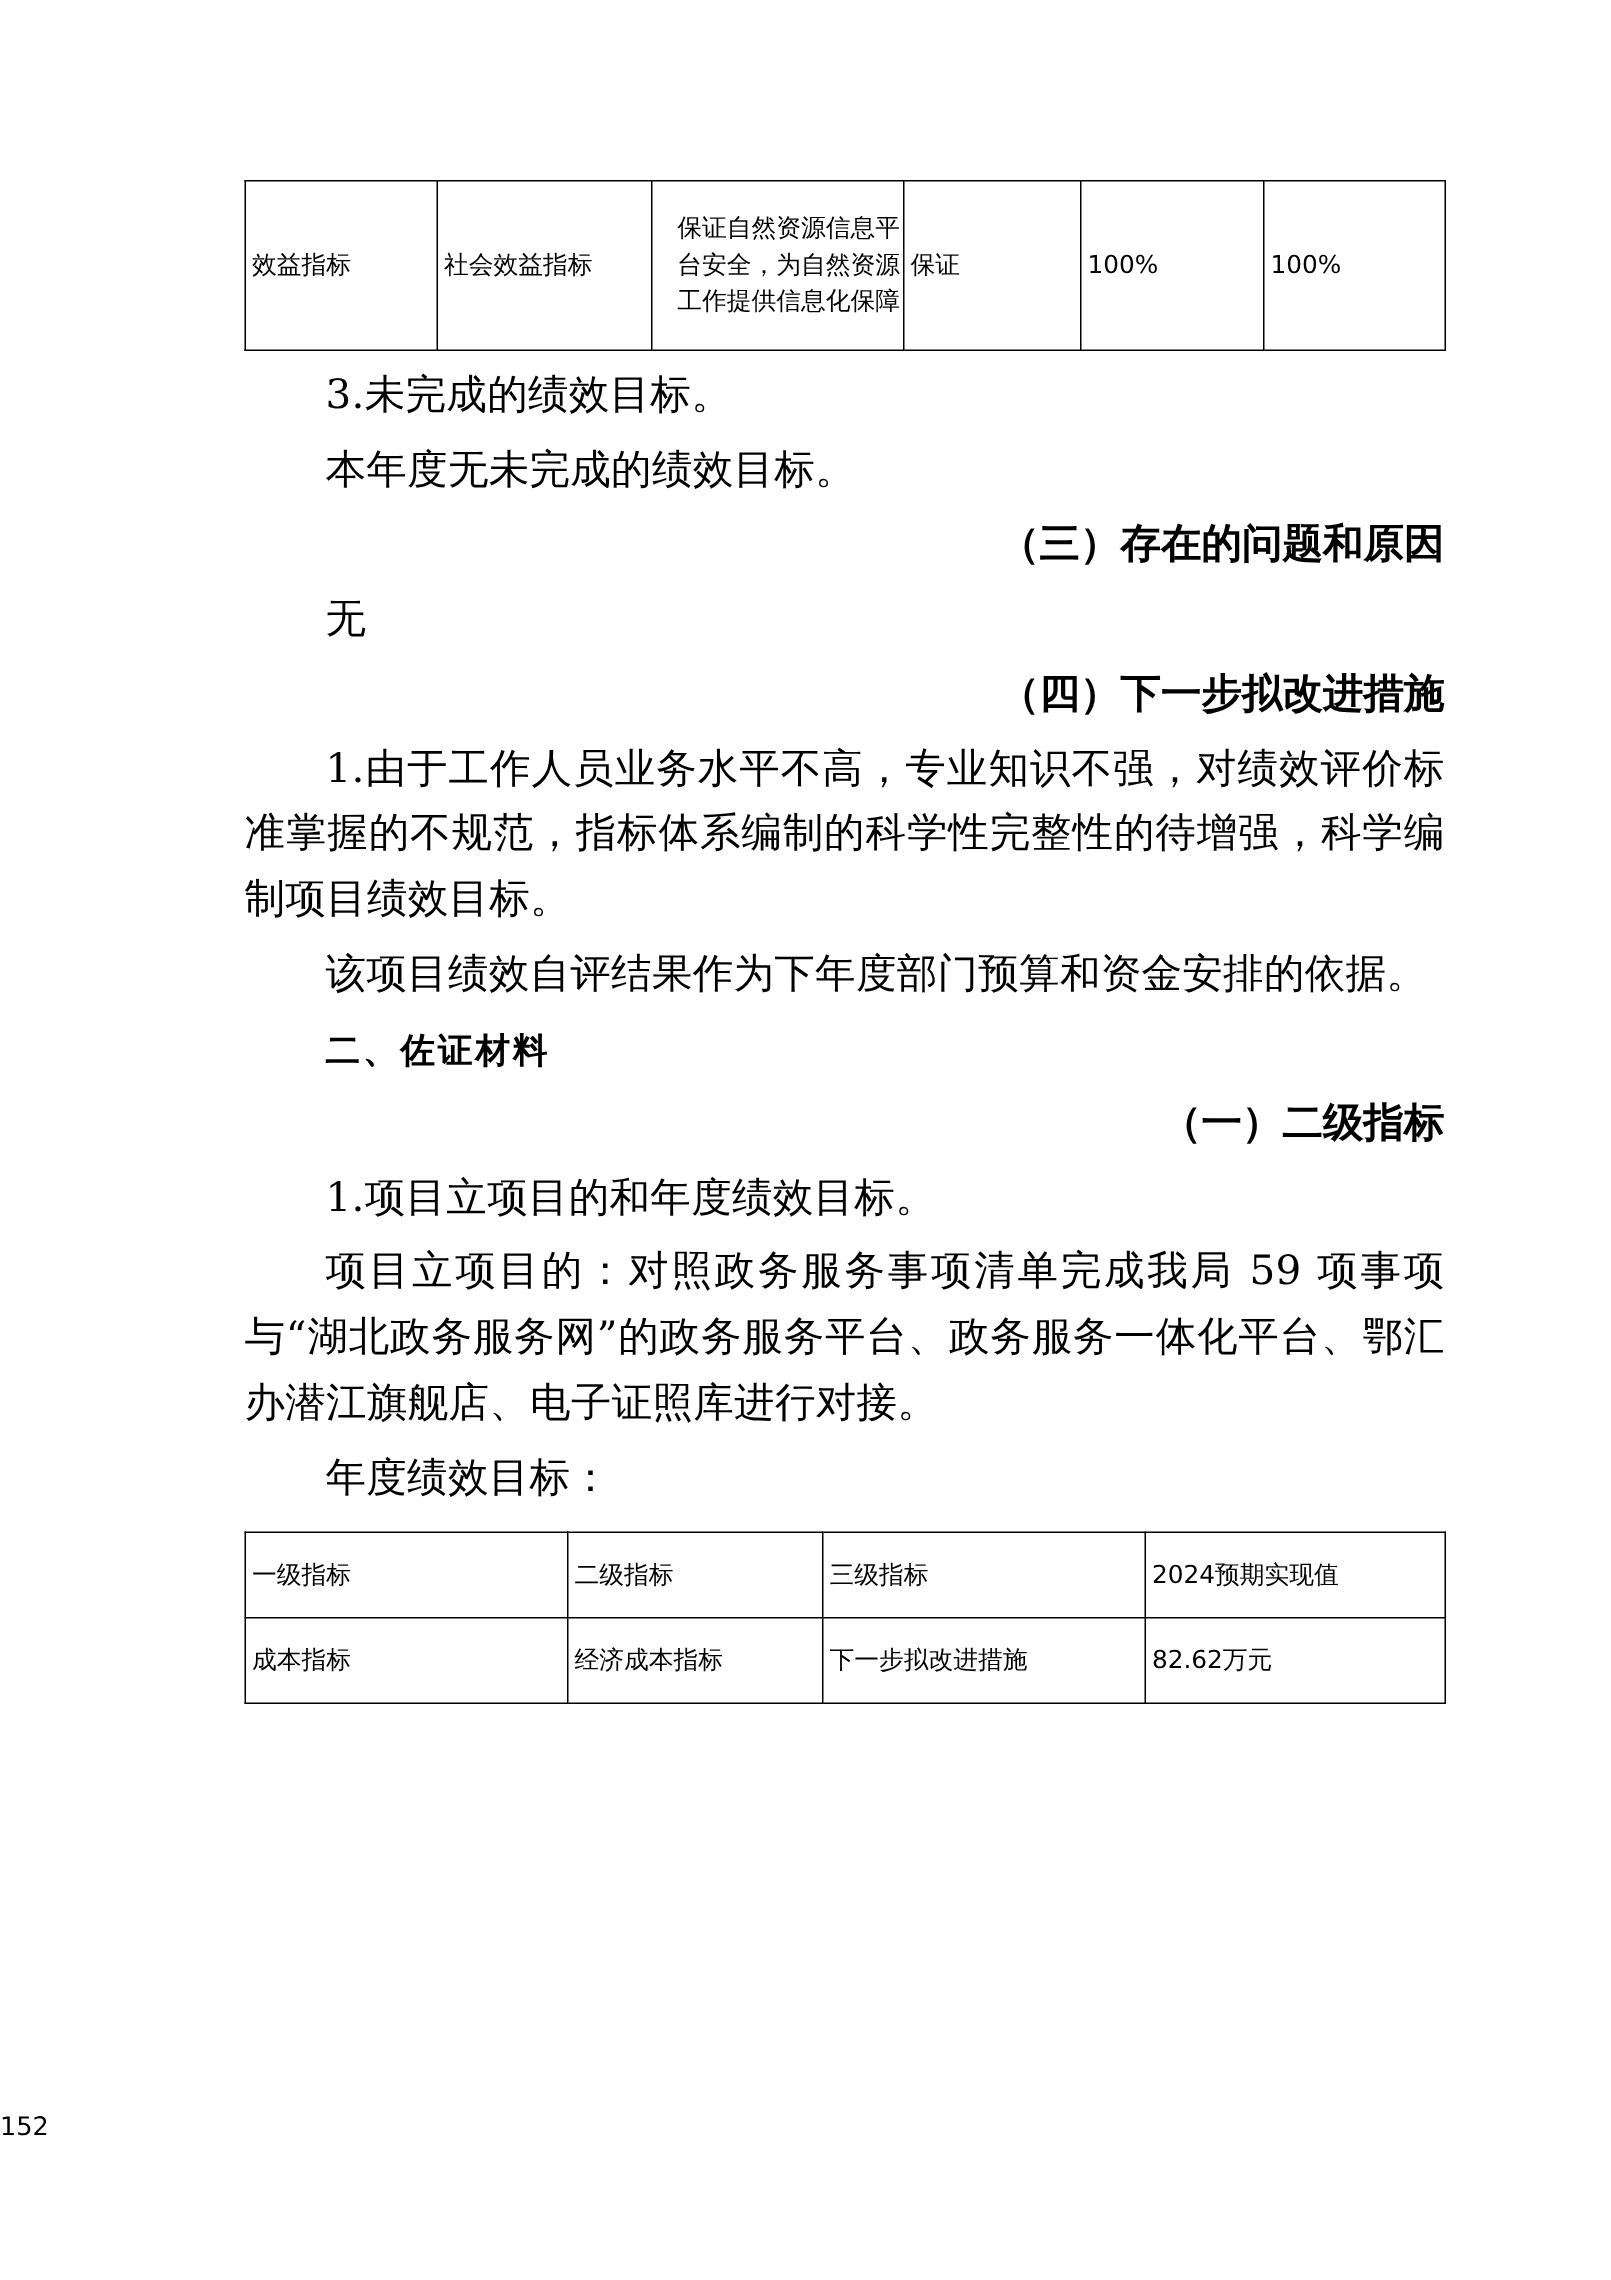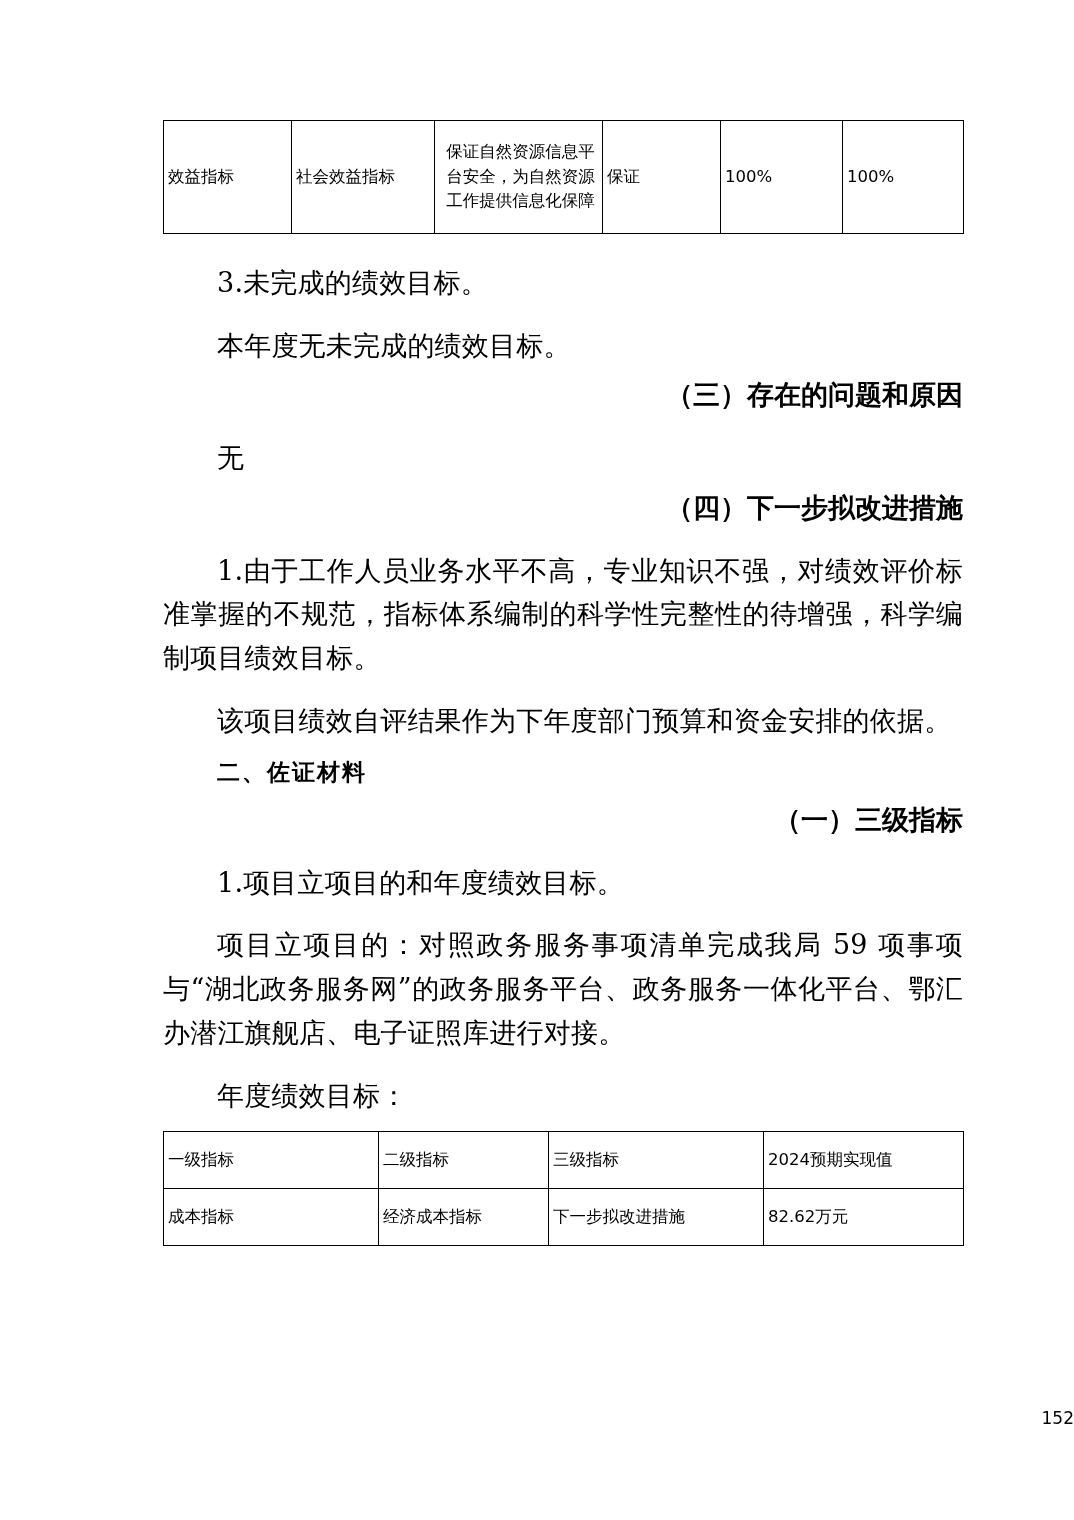--- a/index.html
+++ b/index.html
@@ -40,37 +40,37 @@
     border: 1px solid #000000;
     font-family: "DejaVu Sans", "Liberation Sans", sans-serif;
     font-size: 16.5px;
     text-align: left;
     vertical-align: middle;
     padding: 6px 4px;
     line-height: 1.5;
     font-weight: normal;
   }
   table.doc-table td.wrap {
-    text-align: center;
+    text-align: right;
     padding-left: 6px;
     padding-right: 2px;
   }
   .tbl1 td { height: 38px; }
   .tbl1 tr.r1 td { height: 100px; }
 
   
   p.para {
     font-size: 27px;
     line-height: 1.62;
     margin: 0 0 6px 0;
     text-align: justify;
     text-justify: inter-ideograph;
     letter-spacing: 0.2px;
   }
-  p.indent { text-indent: 54px; margin-top: 19px; }
+  p.indent { text-indent: 54px; }
   p.heading {
     font-size: 27px;
     font-weight: bold;
     margin: 0 0 6px 0;
     text-indent: 54px;
     line-height: 1.62;
     text-align: right;
   }
   p.heading2 {
     font-size: 23px;
@@ -81,21 +81,21 @@
     letter-spacing: 2px;
   }
   .gap-sm { height: 8px; }
 
   
   .page-number {
     position: absolute;
     left: 0;
     right: 0;
     top: 1408px;
-    text-align: right;
+    text-align: left;
     font-family: "DejaVu Sans", "Liberation Sans", sans-serif;
     font-size: 17px;
   }
   .tbl2 td { height: 44px; }
 </style>
 </head>
 <body>
 
 <div class="page">
   <div class="content">
@@ -124,21 +124,21 @@
     <div class="gap-sm"></div>
 
     <p class="para indent">3.未完成的绩效目标。</p>
     <p class="para indent">本年度无未完成的绩效目标。</p>
     <p class="heading">（三）存在的问题和原因</p>
     <p class="para indent">无</p>
     <p class="heading">（四）下一步拟改进措施</p>
     <p class="para indent">1.由于工作人员业务水平不高，专业知识不强，对绩效评价标准掌握的不规范，指标体系编制的科学性完整性的待增强，科学编制项目绩效目标。</p>
     <p class="para indent">该项目绩效自评结果作为下年度部门预算和资金安排的依据。</p>
     <p class="heading2">二、佐证材料</p>
-    <p class="heading">（一）三级指标</p>
+    <p class="heading">（一）二级指标</p>
     <p class="para indent">1.项目立项目的和年度绩效目标。</p>
     <p class="para indent">项目立项目的：对照政务服务事项清单完成我局 59 项事项与“湖北政务服务网”的政务服务平台、政务服务一体化平台、鄂汇办潜江旗舰店、电子证照库进行对接。</p>
     <p class="para indent">年度绩效目标：</p>
 
     <div class="gap-sm"></div>
 
     <table class="doc-table tbl2">
       <colgroup>
         <col style="width:215px">
         <col style="width:170px">

